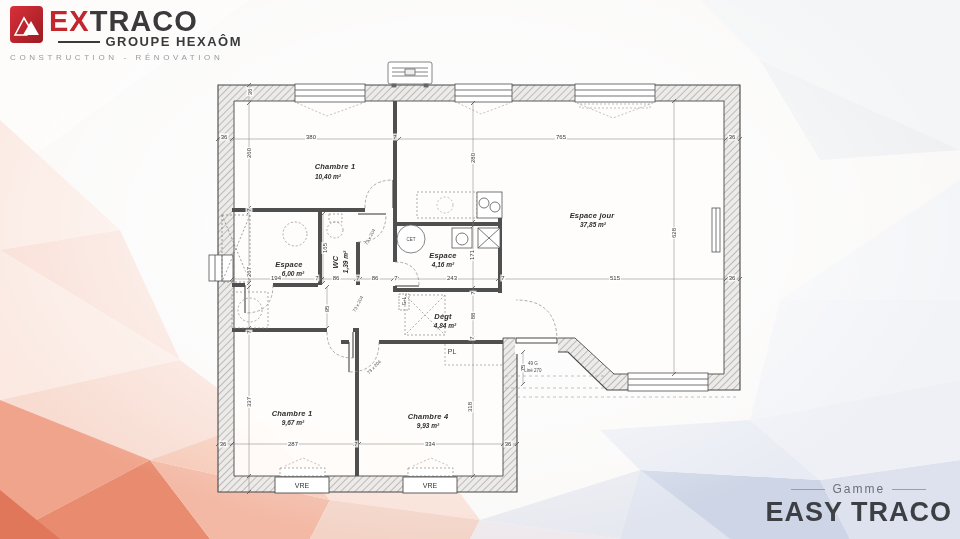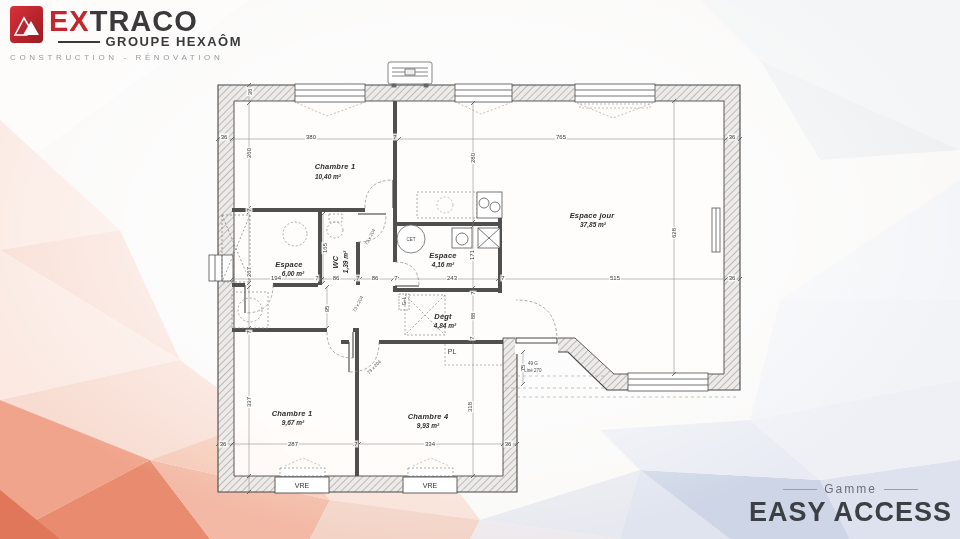--- a/index.html
+++ b/index.html
@@ -96,21 +96,21 @@
     </div>
     <div class="tagline">CONSTRUCTION - RÉNOVATION</div>
   </div>
 
   <div class="gamme">
     <div class="gamme-row">
       <span class="gline"></span>
       <span class="glabel">Gamme</span>
       <span class="gline"></span>
     </div>
-    <div class="gname">EASY ACCESS</div>
+    <div class="gname">EASY TRACO</div>
   </div>
 
   <div id="plan">
     <svg width="532" height="440" viewBox="0 0 532 440">
       <defs>
         <pattern id="hatch" width="5" height="5" patternUnits="userSpaceOnUse" patternTransform="rotate(45)">
           <rect width="5" height="5" fill="#edebe9"></rect>
           <line x1="0" y1="0" x2="0" y2="5" stroke="#a39e99" stroke-width="1.3"></line>
         </pattern>
       </defs>

